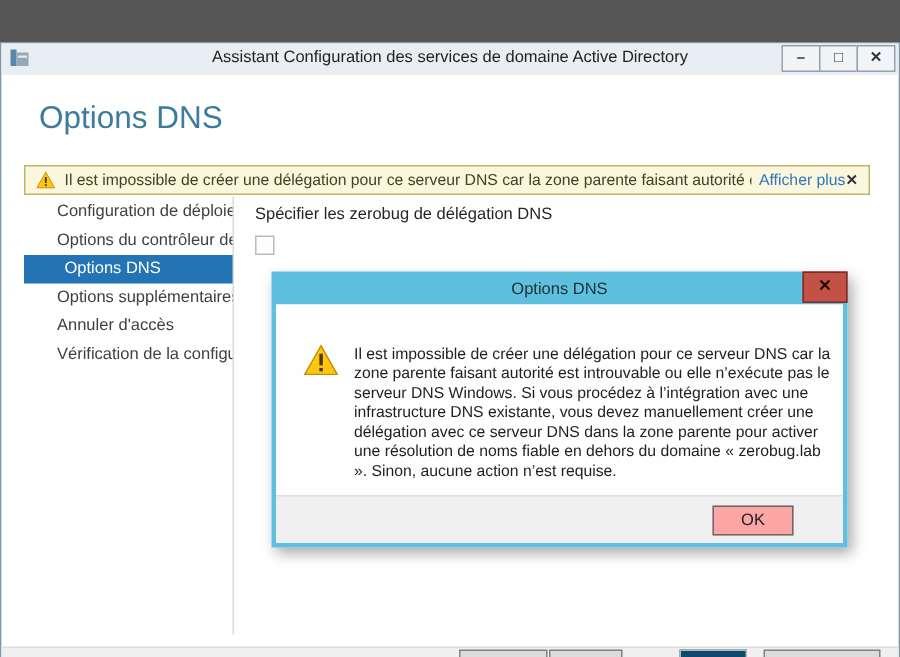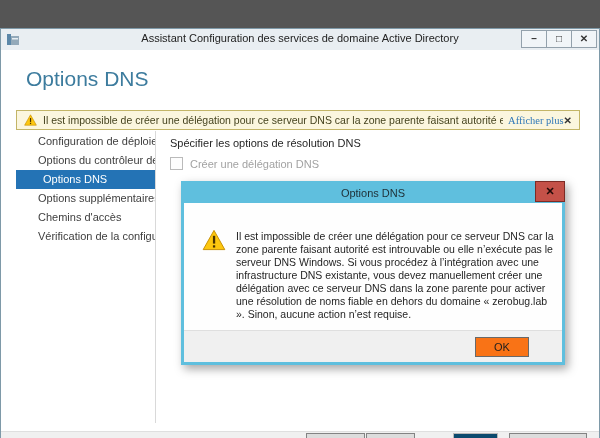--- a/index.html
+++ b/index.html
@@ -21,21 +21,21 @@
   
   .page-title { position:absolute; left:25px; top:38px; font-size:21px; color:#3D7C9E; }
   .server-info { position:absolute; right:13px; top:40px; text-align:right; line-height:11px; }
   .server-info div { font-size:9px; font-weight:bold; color:#2C2C2C; }
 
   
   .banner { position:absolute; left:15px; top:81px; width:564px; height:20px;
             background:#FBF6DE; border:1px solid #C3B567; display:flex; align-items:center; padding:0 7px; }
   .banner-icon { flex:none; margin-right:6px; display:flex; }
   .banner-text { font-size:10.5px; color:#45431F; white-space:nowrap; overflow:hidden; flex:0 1 auto; }
-  .banner-link { font-size:10.5px; color:#2E77B8; white-space:nowrap; margin-left:5px; flex:none; cursor:pointer;font-family:Liberation Serif, serif; }
+  .banner-link { font-size:10.5px; color:#2E77B8; white-space:nowrap; margin-left:5px; flex:none; cursor:pointer; }
   .banner-close { margin-left:auto; flex:none; font-size:10px; font-weight:bold; color:#333; cursor:pointer; }
 
   
   .nav { position:absolute; left:15px; top:103px; width:140px; }
   .nav-item { height:19px; line-height:19px; font-size:11px; color:#404040; padding-left:22px;
               white-space:nowrap; overflow:hidden; cursor:default; }
   .nav-item.selected { background:#2473B5; color:#FFFFFF; padding-left:27px; }
   .nav-item.disabled { color:#AEB6BE; }
   .nav-sep { position:absolute; left:154px; top:102px; width:1px; height:292px; background:#D9D9D9; }
 
@@ -53,21 +53,21 @@
   .dialog-title { text-align:center; font-size:11px; color:#1E2F36; line-height:18px; }
   .dialog-close { position:absolute; top:-3px; right:-3px; width:30px; height:21px; background:#C45148;
                   border:1px solid #7C2B25; color:#230A08; font-size:11px; font-weight:bold;
                   text-align:center; line-height:19px; cursor:pointer; }
   .dialog-body { position:absolute; top:19px; left:0; right:0; bottom:32px; background:#FEFEFE; }
   .dialog-warn-icon { position:absolute; left:18px; top:26px; }
   .dialog-message { position:absolute; left:52px; top:27px; width:318px; font-size:10.5px;
                     line-height:13px; color:#1F1F1F; }
   .dialog-footer { position:absolute; bottom:0; left:0; right:0; height:32px; background:#F0F0F0;
                    border-top:1px solid #DFDFDF; }
-  .ok-button { position:absolute; right:33px; top:6px; width:54px; height:20px; background:#f97316;
+  .ok-button { position:absolute; right:33px; top:6px; width:54px; height:20px; background:#fca5a5;
                border:1px solid #696969; font-size:11px; color:#1E1E1E; text-align:center;
                line-height:18px; cursor:pointer; }
 
   
   .footer { position:absolute; left:0; right:0; bottom:0; height:34px; background:#F0F0F0;
             border-top:1px solid #DFDFDF; }
   .btn { position:absolute; top:404px; height:21px; background:#DCDCDC; border:1px solid #838383;
          font-size:11px; color:#1C1C1C; text-align:center; line-height:19px; cursor:pointer; }
   .btn.disabled { background:#0c4a6e; border-color:#B9B9B9; color:#9E9E9E; cursor:default; }
   .btn-prev { left:305px; width:59px; }
@@ -110,29 +110,28 @@
       <span class="banner-text">Il est impossible de créer une délégation pour ce serveur DNS car la zone parente faisant autorité est intro...</span>
       <span class="banner-link">Afficher plus</span>
       <span class="banner-close">✕</span>
     </div>
 
     <div class="nav">
       <div class="nav-item">Configuration de déploie...</div>
       <div class="nav-item">Options du contrôleur de...</div>
       <div class="nav-item selected">Options DNS</div>
       <div class="nav-item">Options supplémentaires</div>
-      <div class="nav-item">Chemins d'accès</div>
+      <div class="nav-item">Annuler d'accès</div>
       <div class="nav-item">Vérification de la configur...</div>
     </div>
     <div class="nav-sep"></div>
 
-    <div class="content-heading">Spécifier les options de résolution DNS</div>
+    <div class="content-heading">Spécifier les zerobug de délégation DNS</div>
     <div class="checkbox-row">
       <span class="checkbox"></span>
-      <span class="checkbox-label">Créer une délégation DNS</span>
     </div>
 
     <div class="dialog">
       <div class="dialog-titlebar">
         <div class="dialog-title">Options DNS</div>
         <div class="dialog-close">✕</div>
       </div>
       <div class="dialog-body">
         <span class="dialog-warn-icon">
           <svg width="24" height="22" viewBox="0 0 20 18">

